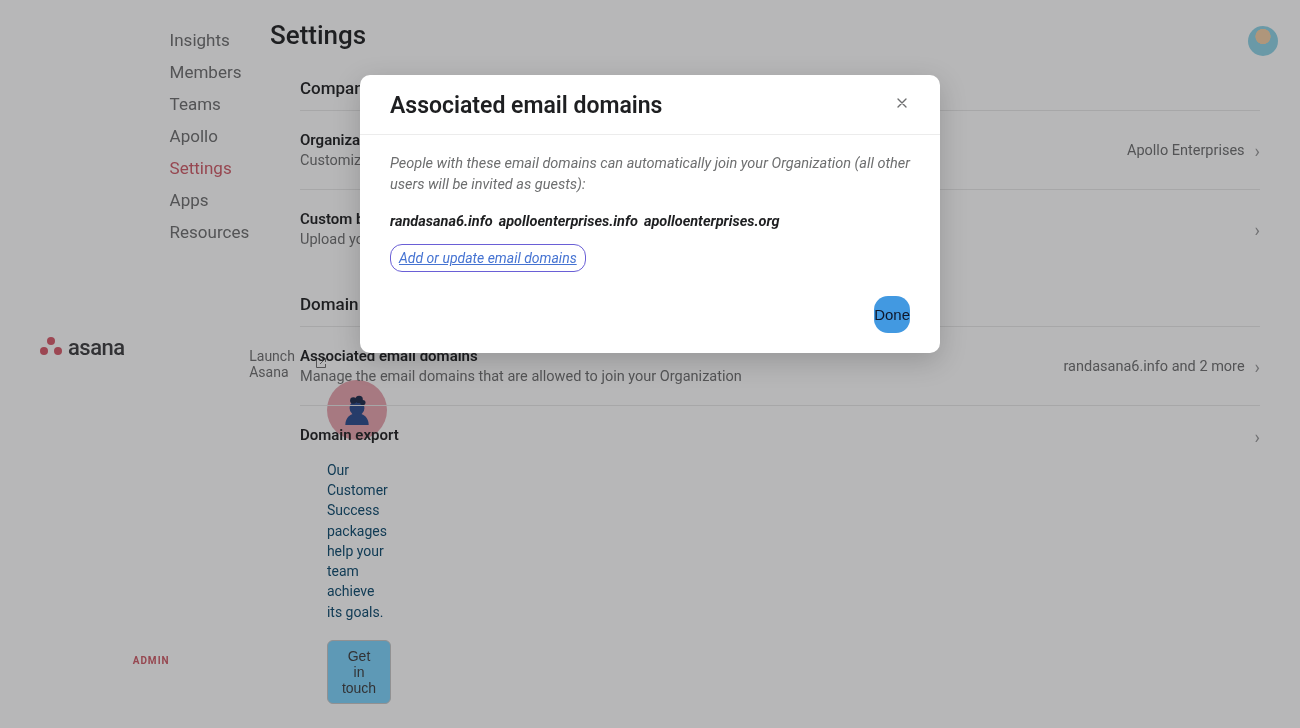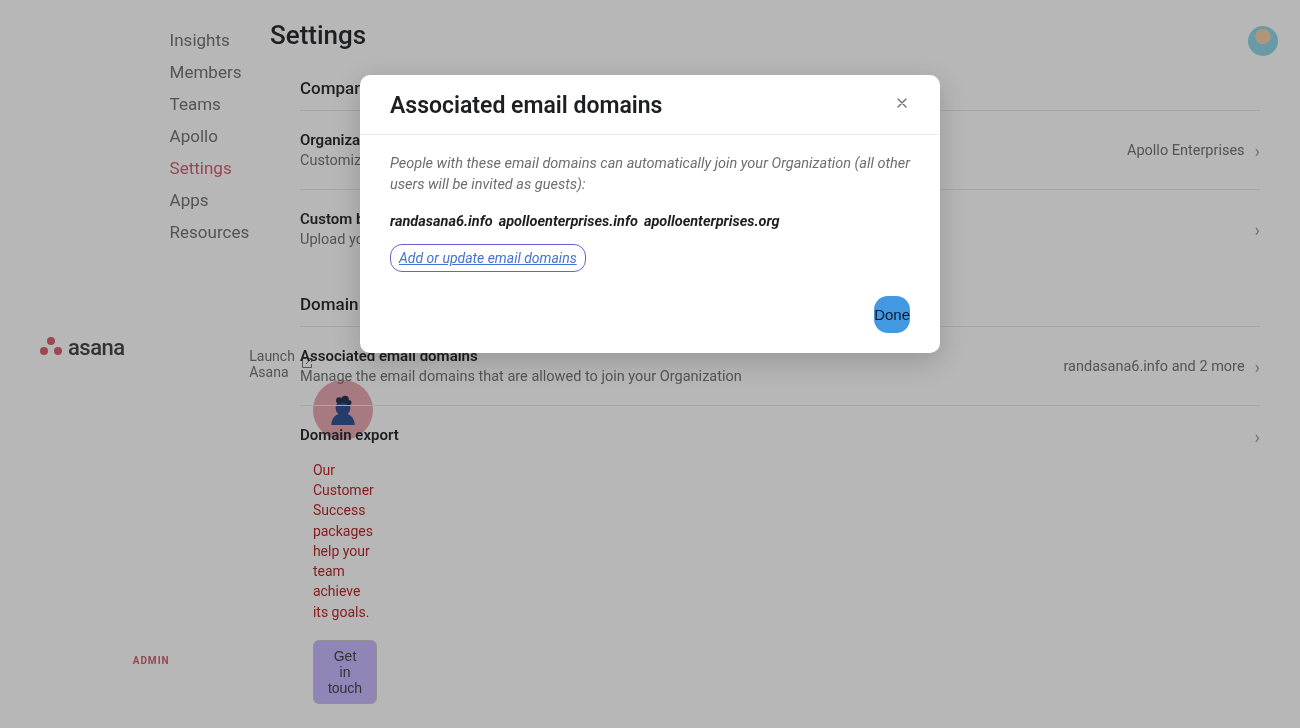--- a/index.html
+++ b/index.html
@@ -77,47 +77,47 @@
     height: 1px;
     background: #e6e6e6;
     margin: 14px 0;
     width: 170px;
   }
   .launch {
     font-size: 14px;
     color: #6d6e6f;
     display: flex;
     align-items: center;
-    gap: 6px;
+    gap: 20px;
     cursor: pointer;
   }
 
   .sidebar-bottom {
     margin-top: auto;
   }
   .cs-avatar {
     width: 60px; height: 60px;
     border-radius: 50%;
     background: #e7a4af;
     display: flex;
     align-items: center;
     justify-content: center;
     margin-bottom: 20px;
   }
   .cs-avatar svg { width: 34px; height: 34px; }
   .cs-text {
     font-size: 14px;
-    color: #b91c1c;
+    color: #0c4a6e;
     line-height: 1.45;
     margin-bottom: 18px;
     max-width: 165px;
   }
   .cs-btn {
     border: 1px solid #c7c7c7;
-    background: #c4b5fd;
+    background: #7dd3fc;
     color: #3b3c3e;
     font-size: 14px;
     padding: 7px 14px;
     border-radius: 6px;
     cursor: pointer;
   }
 
   .main {
     flex: 1;
     padding: 20px 40px 20px 30px;

